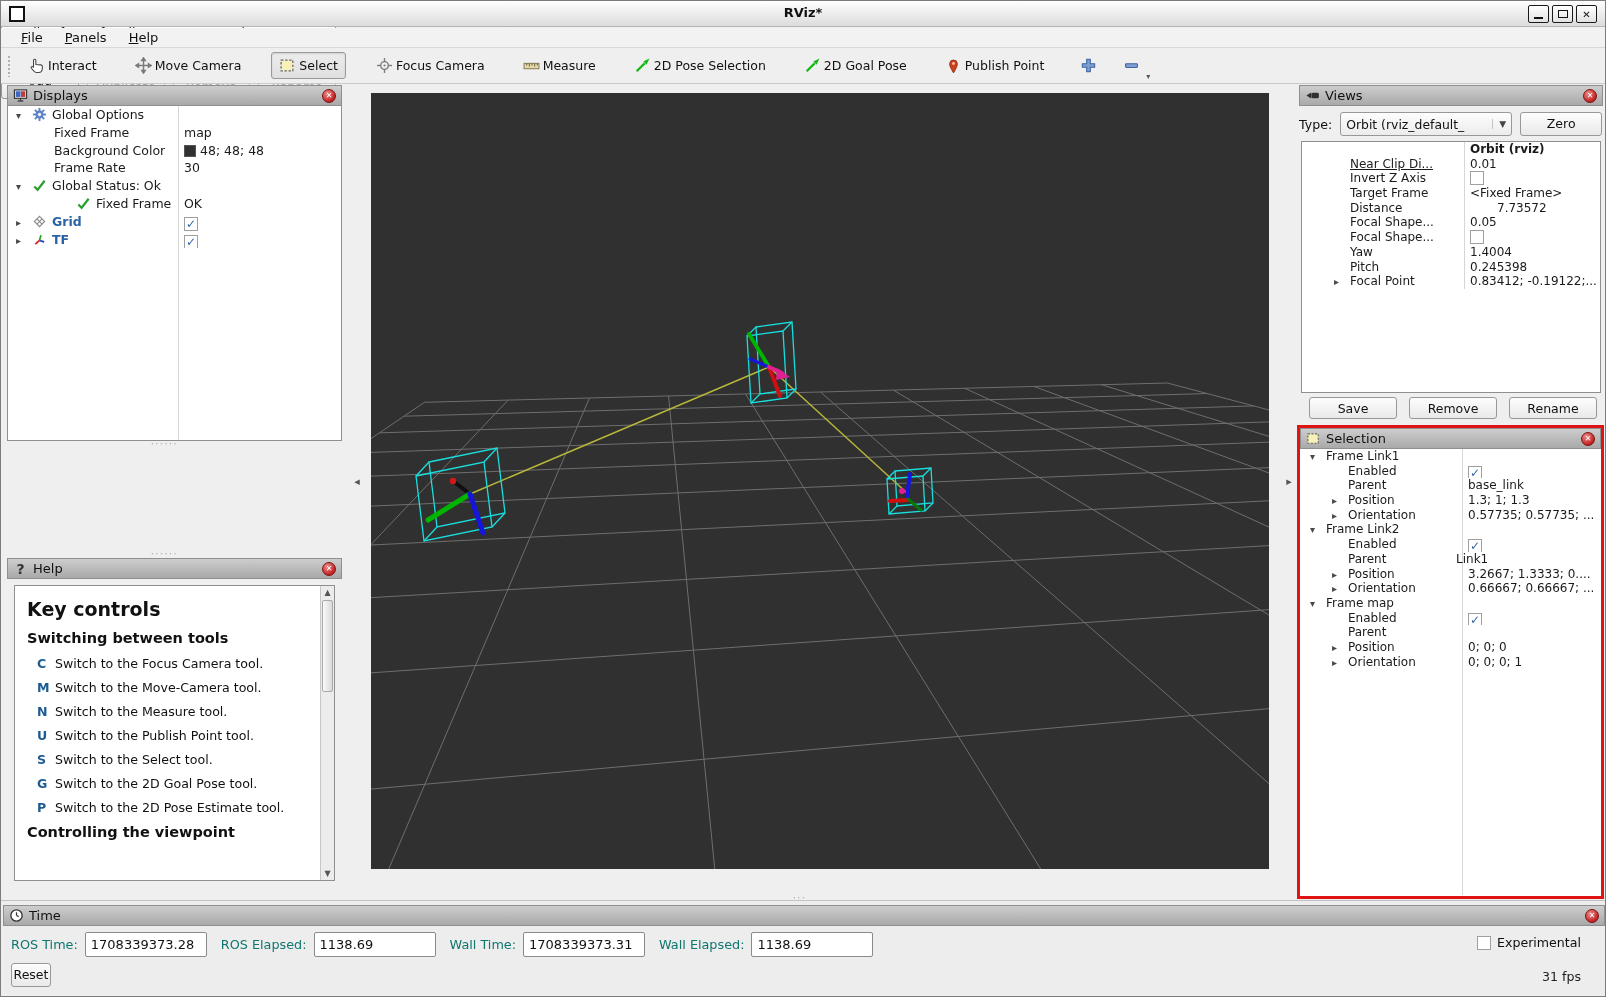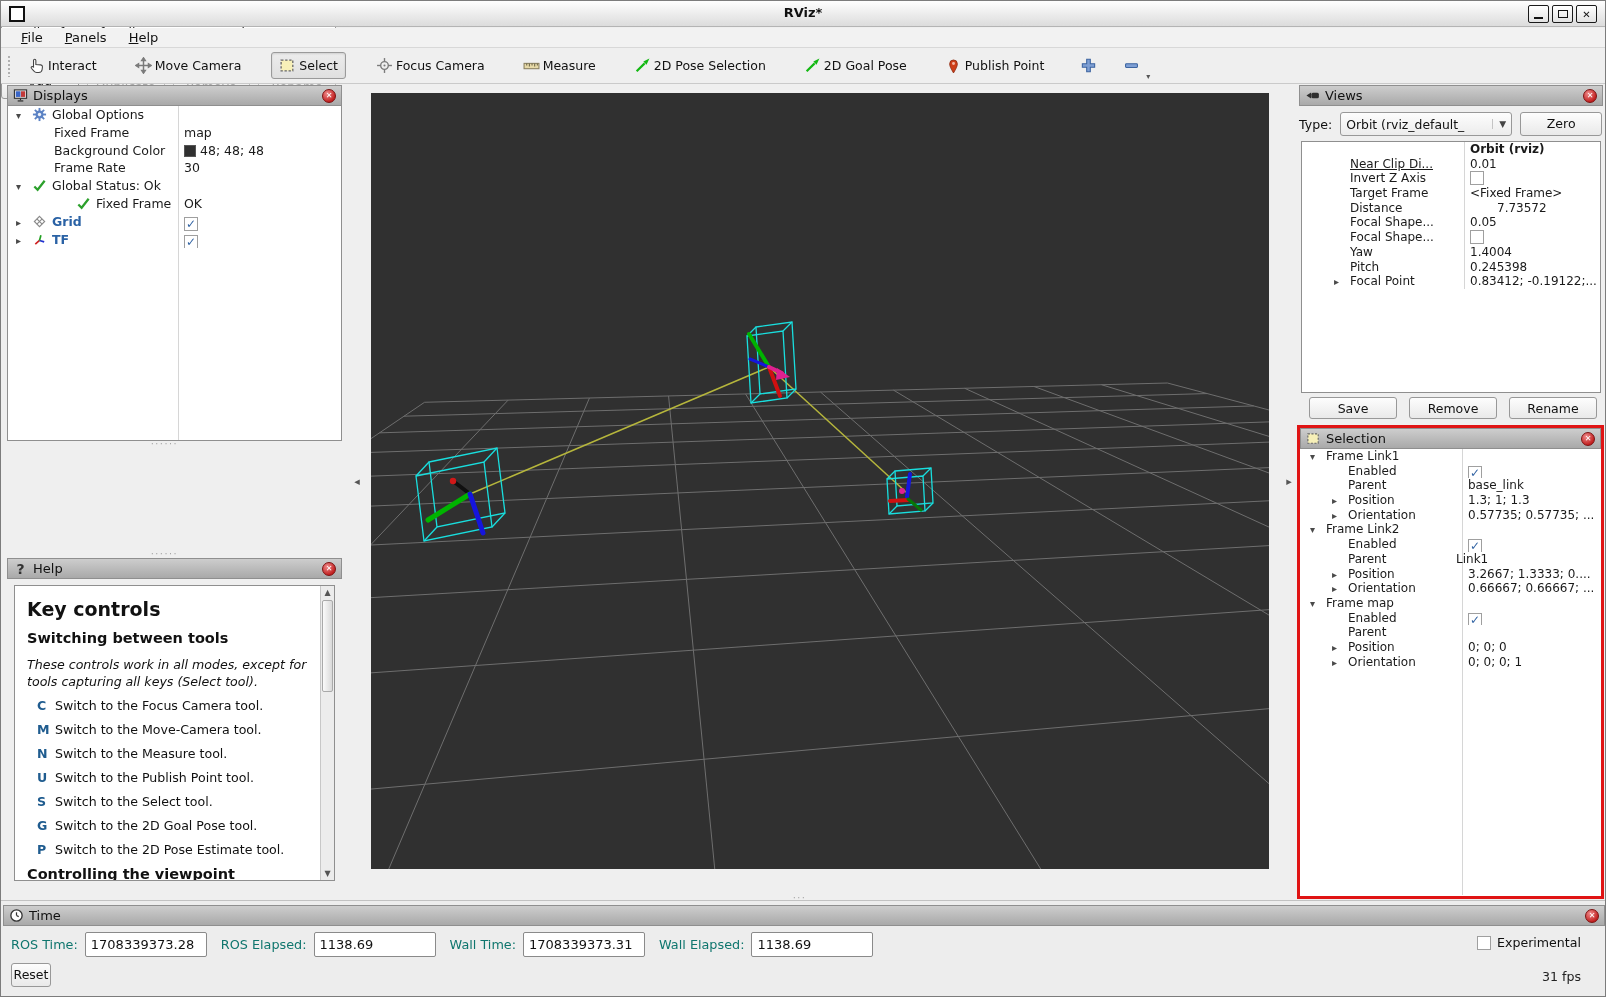--- a/index.html
+++ b/index.html
@@ -301,21 +301,20 @@
   <div class="panel" id="help-panel">
     <div class="phdr">
       <span class="q-icon">?</span>
       <span>Help</span>
       <span class="pclose">✕</span>
     </div>
     <div id="help-content">
       <div class="help-text">
         <h1>Key controls</h1>
         <h2>Switching between tools</h2>
-        <div class="note">These controls work in all modes, except for tools capturing all keys (Select tool).</div>
         <div id="shortcut-list">
             <div class="sc"><span class="key">C</span><span>Switch to the Focus Camera tool.</span></div>
             <div class="sc"><span class="key">M</span><span>Switch to the Move-Camera tool.</span></div>
             <div class="sc"><span class="key">N</span><span>Switch to the Measure tool.</span></div>
             <div class="sc"><span class="key">U</span><span>Switch to the Publish Point tool.</span></div>
             <div class="sc"><span class="key">S</span><span>Switch to the Select tool.</span></div>
             <div class="sc"><span class="key">G</span><span>Switch to the 2D Goal Pose tool.</span></div>
             <div class="sc"><span class="key">P</span><span>Switch to the 2D Pose Estimate tool.</span></div>
           </div>
         <h2>Controlling the viewpoint</h2>

